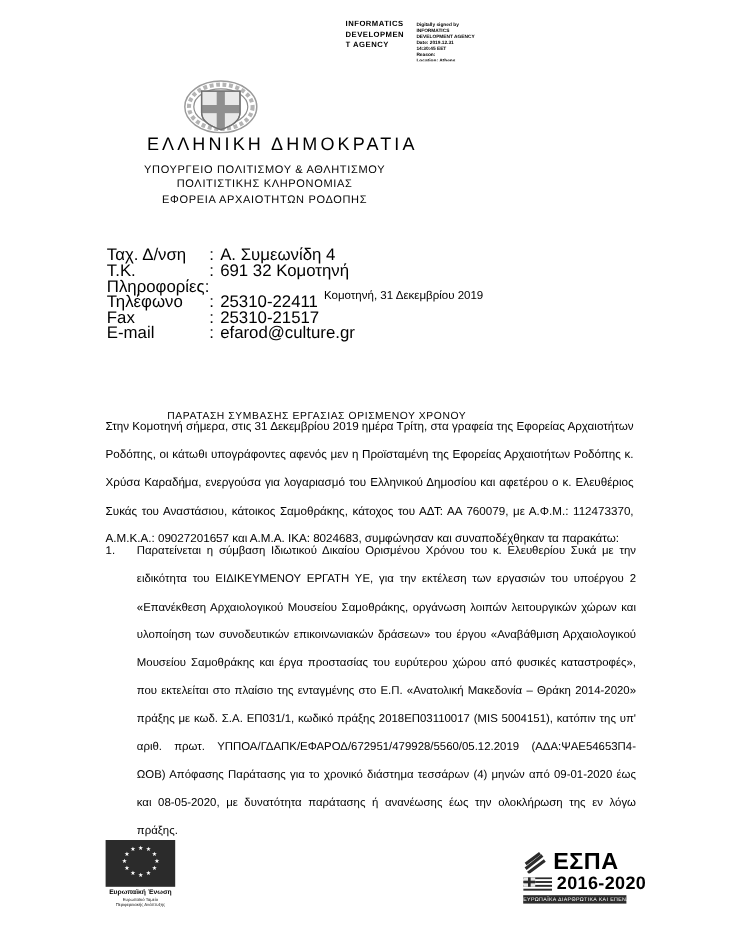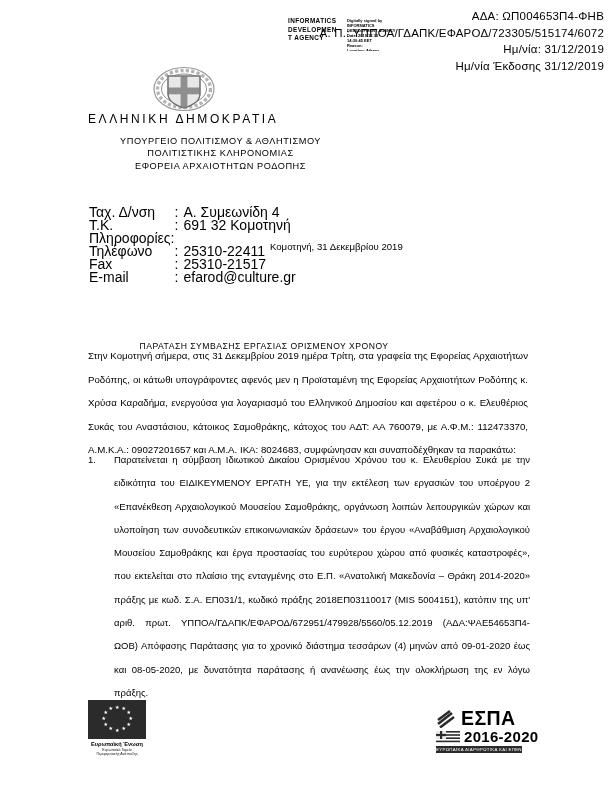--- a/index.html
+++ b/index.html
@@ -71,22 +71,22 @@
     left: 152px;
     top: 66px;
     width: 64px;
     height: 46px;
   }
   .republic {
     position: absolute;
     left: 88px;
     top: 112px;
     width: 260px;
-    text-align: left;
-    font-size: 12px;
+    text-align: right;
+    font-size: 15px;
     letter-spacing: 2.6px;
     white-space: nowrap;
   }
   .ministry {
     position: absolute;
     left: 88px;
     top: 135px;
     width: 265px;
     text-align: center;
     font-size: 9.2px;
@@ -246,26 +246,20 @@
     letter-spacing: 0.3px;
     width: 86px;
     white-space: nowrap;
   }
 </style>
 </head>
 <body>
 
 <div class="page">
 
-  <div class="top-block">
-    <div class="top-line">ΑΔΑ: ΩΠ004653Π4-ΦΗΒ</div>
-    <div class="top-line">Α. Π.: ΥΠΠΟΑ/ΓΔΑΠΚ/ΕΦΑΡΟΔ/723305/515174/6072</div>
-    <div class="top-line">Ημ/νία: 31/12/2019</div>
-    <div class="top-line">Ημ/νία Έκδοσης 31/12/2019</div>
-  </div>
 
   <div class="sig-stamp">
     <div class="sig-left" style="top:0px;">
       <span>INFORMATICS</span>
     </div>
     <div class="sig-left" style="top:8.5px;">
       <span>DEVELOPMEN</span>
     </div>
     <div class="sig-left" style="top:17px;">
       <span>T AGENCY</span>

